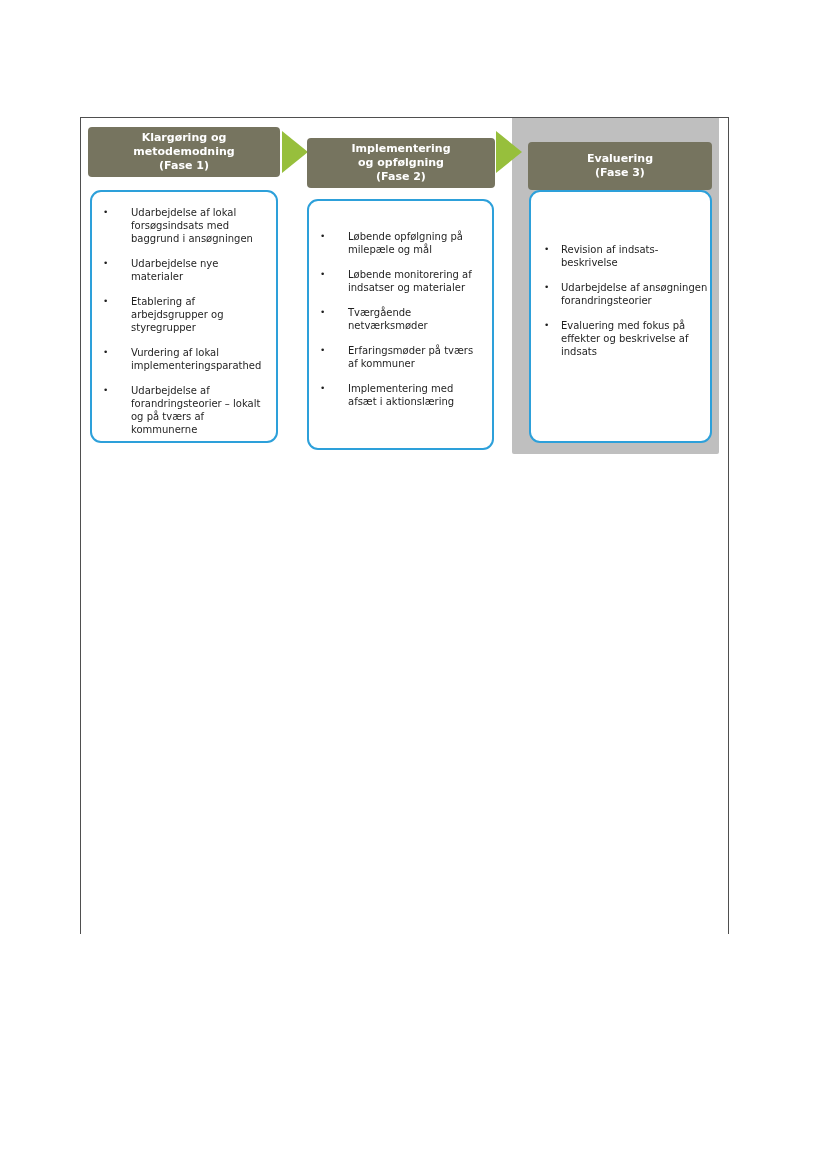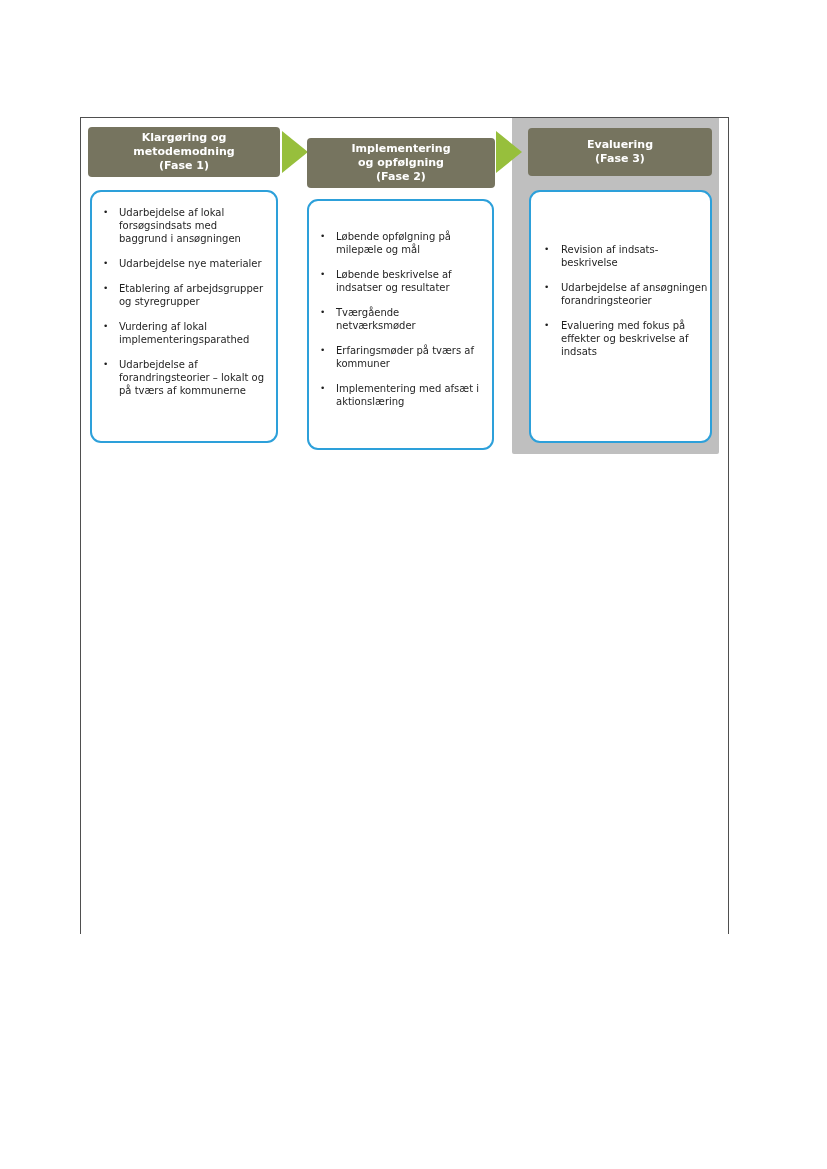--- a/index.html
+++ b/index.html
@@ -44,21 +44,21 @@
     align-items: center;
     justify-content: center;
     text-align: center;
     font-weight: bold;
     font-size: 11px;
     line-height: 14px;
     white-space: pre-line;
   }
   .phase-header.h1 { left: 7px;   top: 9px;  width: 192px; }
   .phase-header.h2 { left: 226px; top: 20px;  width: 188px; }
-  .phase-header.h3 { left: 447px; top: 10px; width: 184px; height: 48px; text-align: center; }
+  .phase-header.h3 { left: 447px; top: 24px; width: 184px; height: 48px; text-align: center; }
 
   .flow-arrow {
     position: absolute;
     width: 0;
     height: 0;
     border-top: 21px solid transparent;
     border-bottom: 21px solid transparent;
     border-left: 26px solid var(--arrow, #97bf3c);
   }
   .flow-arrow.a1 { left: 201px; top: 13px; }
@@ -73,21 +73,21 @@
     font-size: 10px;
     line-height: 13px;
   }
   .phase-card.c1 { left: 9px;   top: 72px; width: 188px; height: 253px; padding-top: 14px; }
   .phase-card.c2 { left: 226px; top: 81px; width: 187px; height: 251px; padding-top: 29px; }
   .phase-card.c3 { left: 448px; top: 72px; width: 183px; height: 253px; padding-top: 51px; }
 
   .bullet-list { list-style: none; }
   .bullet-list li {
     position: relative;
-    padding-left: 27px;
+    padding-left: 39px;
     padding-right: 10px;
     margin-bottom: 12px;
   }
   .bullet-list li::before {
     content: "\2022";
     position: absolute;
     left: 11px;
     top: 0px;
     font-size: 9px;
   }
@@ -123,21 +123,21 @@
           <li>Udarbejdelse nye materialer</li>
           <li>Etablering af arbejdsgrupper og styregrupper</li>
           <li>Vurdering af lokal implementeringsparathed</li>
           <li>Udarbejdelse af forandringsteorier – lokalt og på tværs af kommunerne</li>
         </ul>
     </div>
 
     <div class="phase-card c2">
       <ul class="bullet-list">
           <li>Løbende opfølgning på milepæle og mål</li>
-          <li>Løbende beskrivelse af indsatser og resultater</li>
+          <li>Løbende monitorering af indsatser og materialer</li>
           <li>Tværgående netværksmøder</li>
           <li>Erfaringsmøder på tværs af kommuner</li>
           <li>Implementering med afsæt i aktionslæring</li>
         </ul>
     </div>
 
     <div class="phase-card c3">
       <ul class="bullet-list">
           <li>Revision af indsats-beskrivelse</li>
           <li>Udarbejdelse af ansøgningen forandringsteorier</li>

